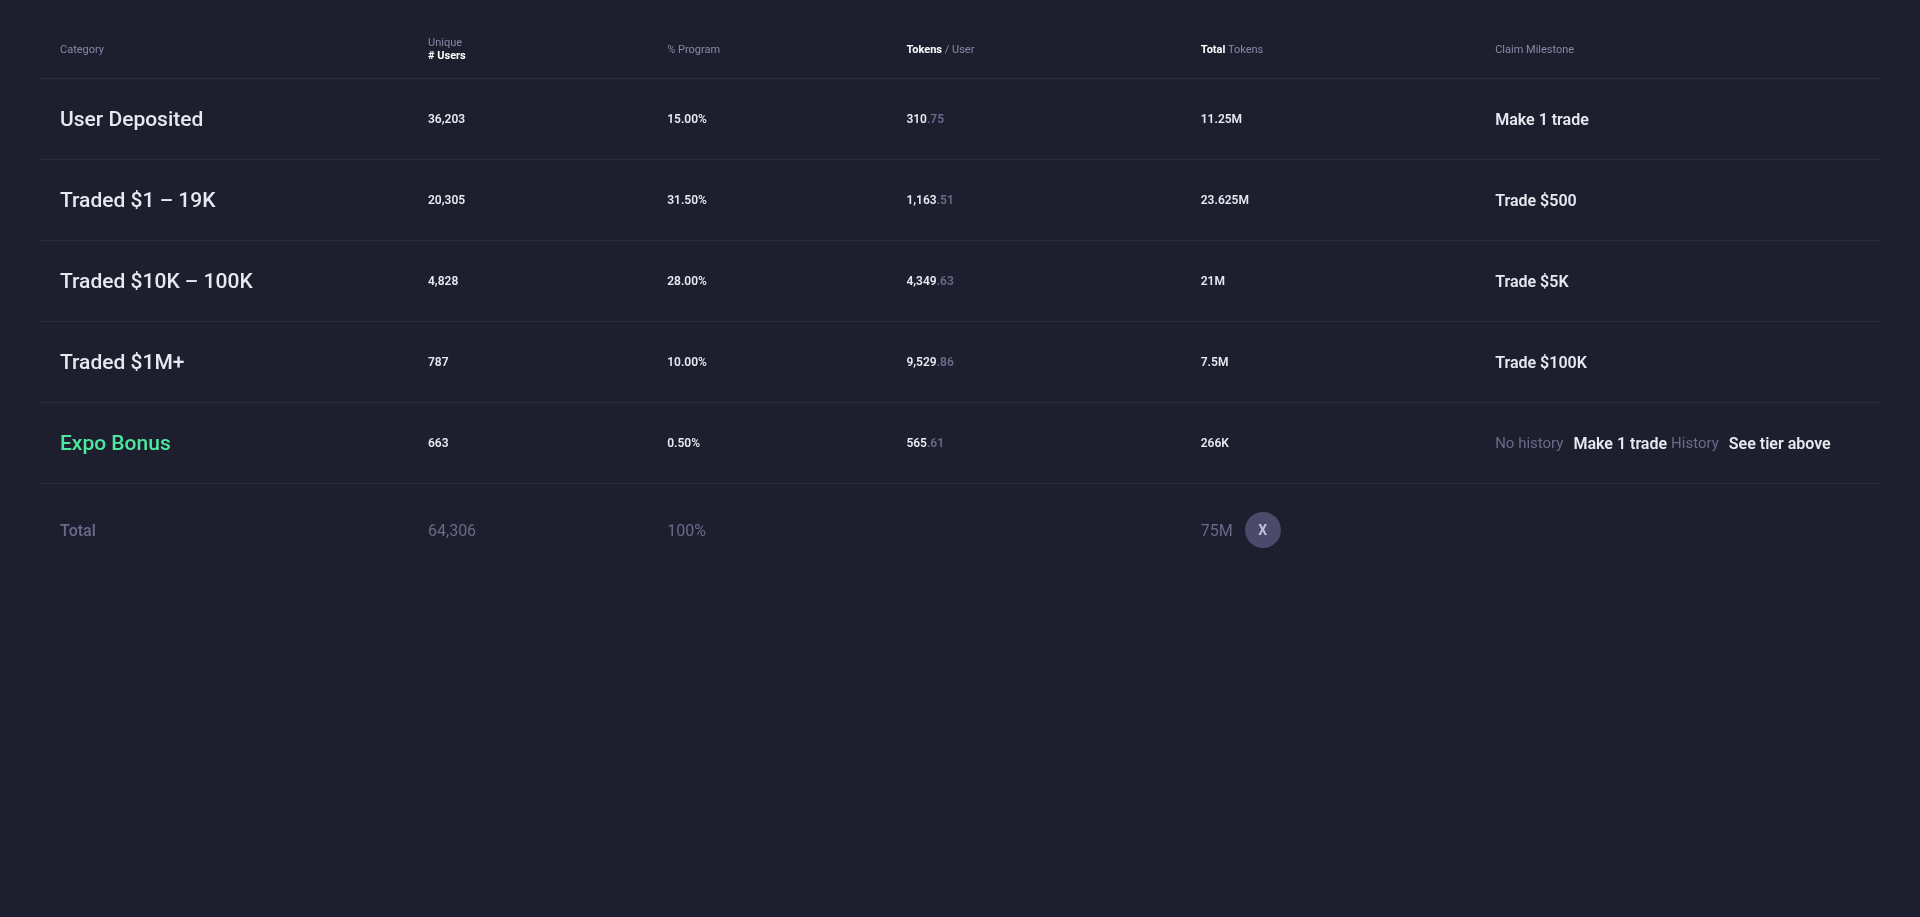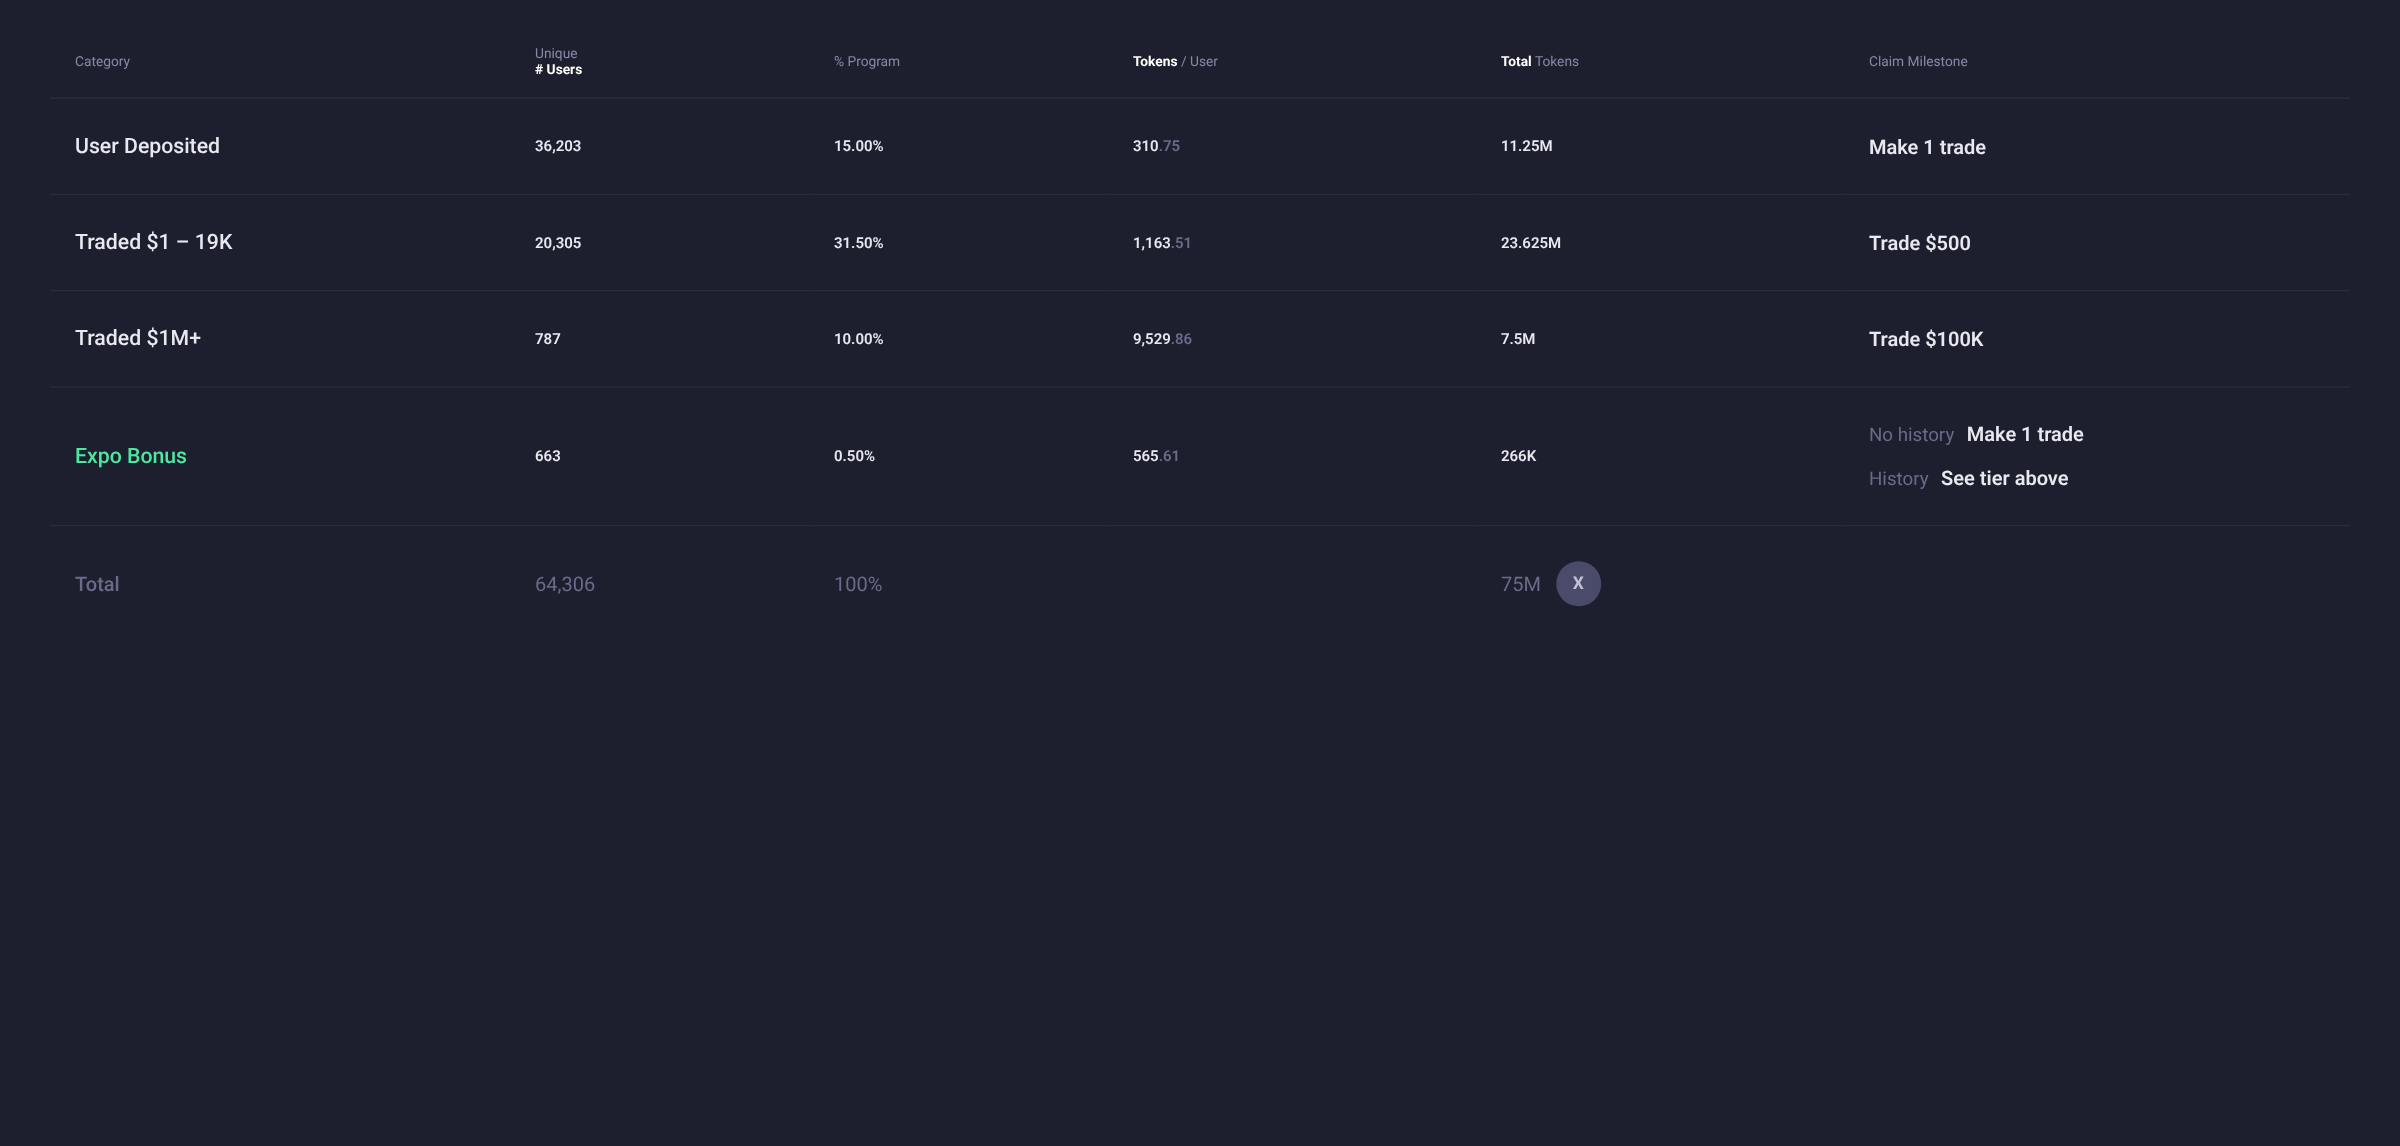--- a/index.html
+++ b/index.html
@@ -58,21 +58,21 @@
       border-bottom: none;
     }
 
     tbody td {
       padding: 28px 20px;
       font-size: 17px;
       color: #d0d0e0;
     }
 
     td.category-cell {
-      font-size: 17px;
+      font-size: 21px;
       font-weight: 500;
       color: #e8e8f0;
     }
 
     td.category-cell.expo {
       color: #4de8a0;
     }
 
     td.number-cell {
       font-size: 12px;
@@ -85,22 +85,21 @@
     }
 
     .milestone-cell {
       font-size: 16px;
       font-weight: 600;
       color: #e8e8f0;
     }
 
     .milestone-expo {
       display: flex;
-      flex-direction: column;
-      gap: 16px;
+      gap: 4px;
     }
 
     .milestone-expo-row {
       display: flex;
       align-items: center;
       gap: 10px;
     }
 
     .milestone-label {
       color: #6a6a8a;
@@ -192,20 +191,28 @@
           <td class="number-cell">11.25M</td>
           <td class="milestone-cell">Make 1 trade</td>
         </tr>
         <tr>
           <td class="category-cell">Traded $1 – 19K</td>
           <td class="number-cell">20,305</td>
           <td class="number-cell">31.50%</td>
           <td class="number-cell">1,163<span class="decimal-dim">.51</span></td>
           <td class="number-cell">23.625M</td>
           <td class="milestone-cell">Trade $500</td>
+        </tr>
+        <tr>
+          <td class="category-cell">Traded $10K – 100K</td>
+          <td class="number-cell">4,828</td>
+          <td class="number-cell">28.00%</td>
+          <td class="number-cell">4,349<span class="decimal-dim">.63</span></td>
+          <td class="number-cell">21M</td>
+          <td class="milestone-cell">Trade $5K</td>
         </tr>
         <tr>
           <td class="category-cell">Traded $1M+</td>
           <td class="number-cell">787</td>
           <td class="number-cell">10.00%</td>
           <td class="number-cell">9,529<span class="decimal-dim">.86</span></td>
           <td class="number-cell">7.5M</td>
           <td class="milestone-cell">Trade $100K</td>
         </tr>
         <tr>

